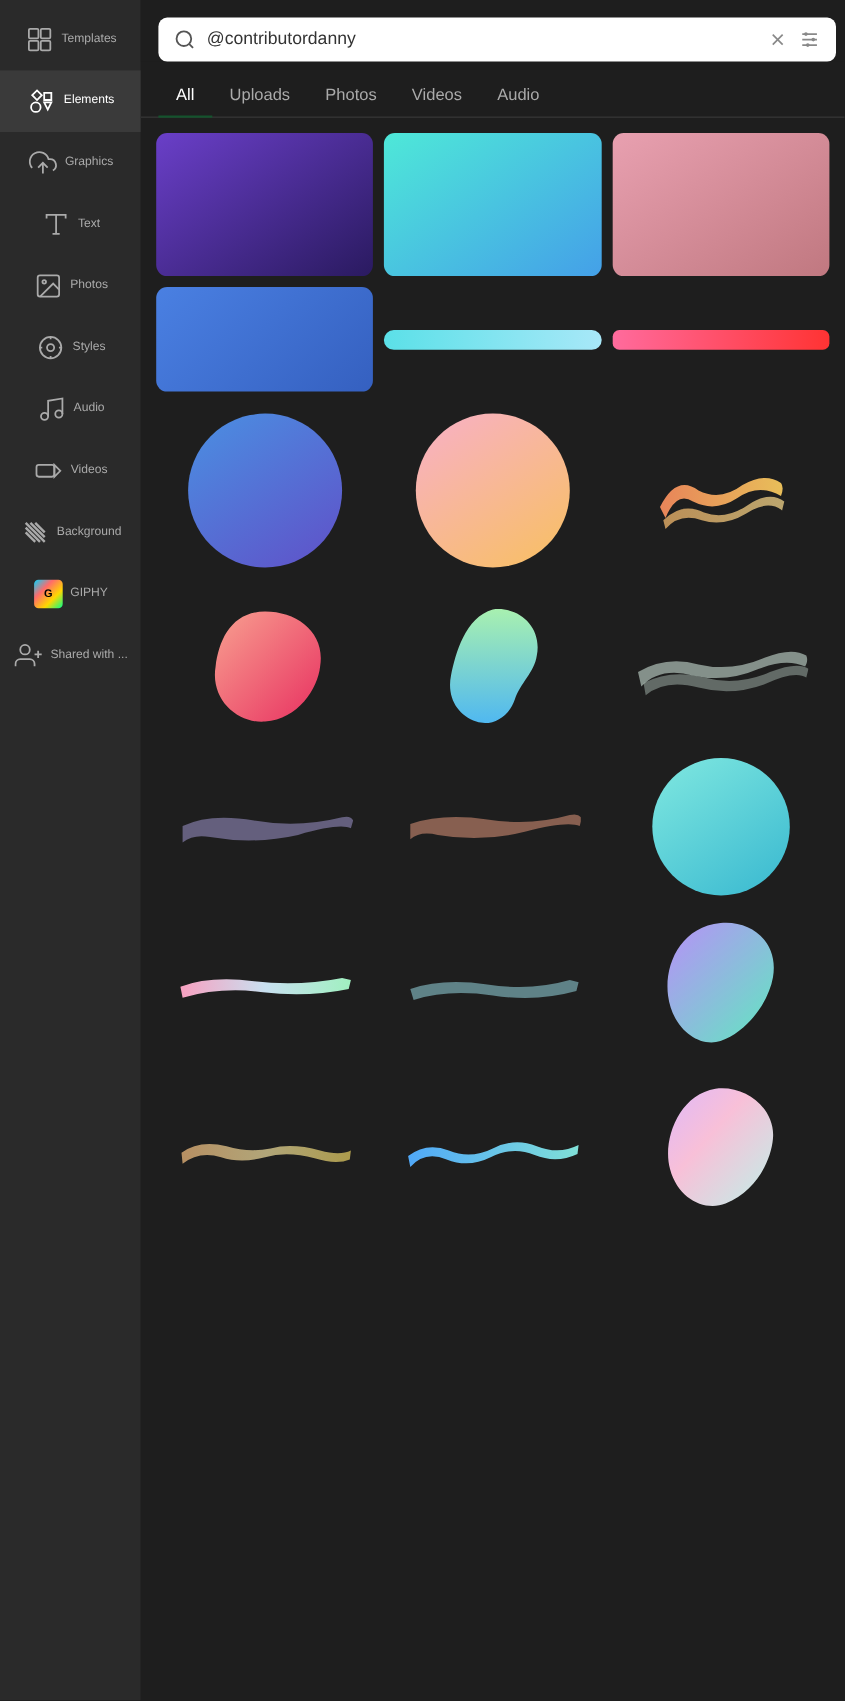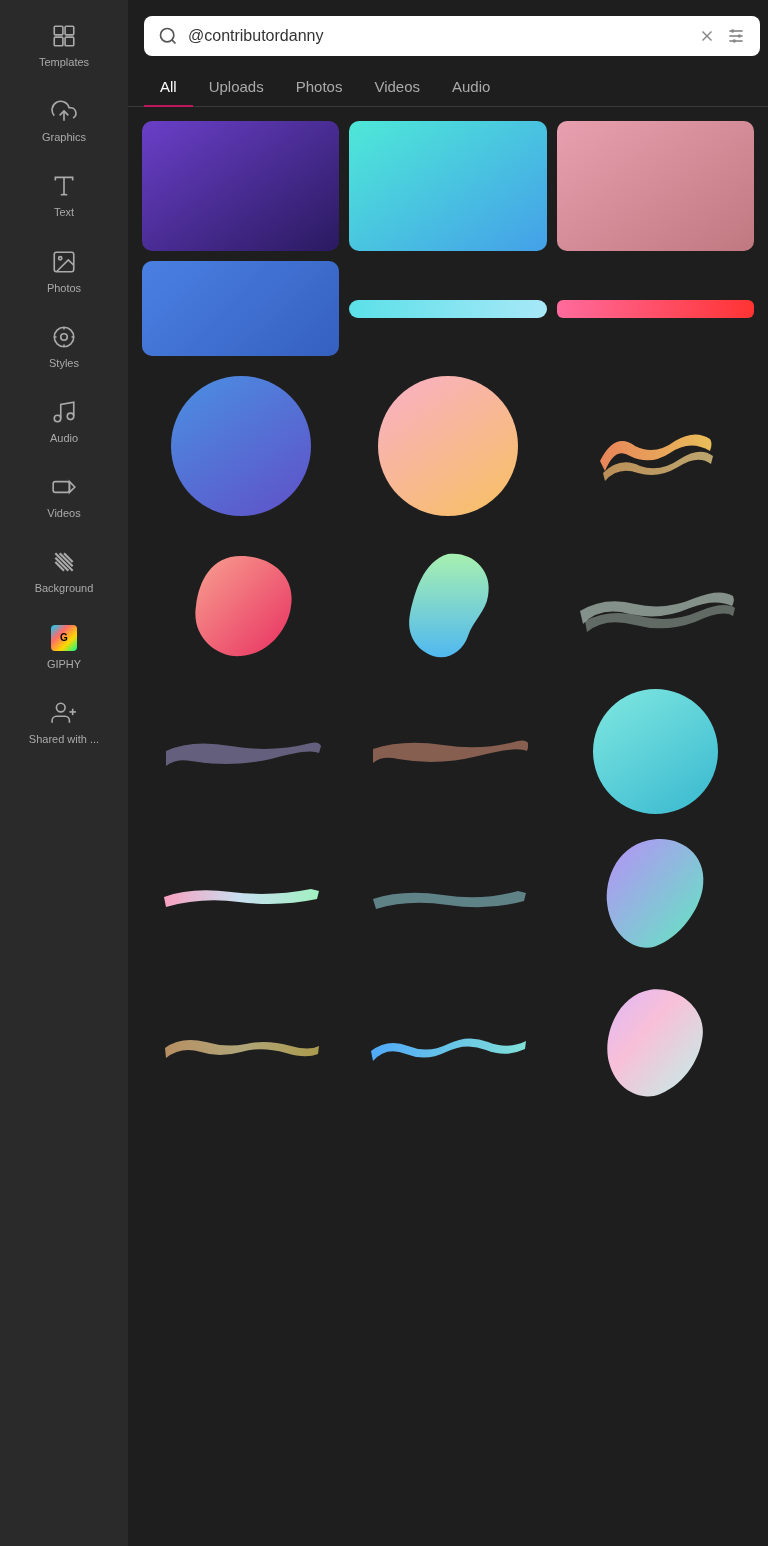--- a/index.html
+++ b/index.html
@@ -20,21 +20,21 @@
       display: flex;
       flex-direction: column;
       align-items: center;
       padding: 8px 0;
       gap: 0;
       flex-shrink: 0;
     }
     .sidebar-item {
       width: 100%;
       display: flex;
-      flex-direction: column;
+      flex-direction: row;
       align-items: center;
       justify-content: center;
       padding: 14px 8px;
       cursor: pointer;
       gap: 6px;
       color: #aaa;
       font-size: 12px;
       transition: color 0.2s;
     }
     .sidebar-item.active {
@@ -153,40 +153,51 @@
       padding: 10px 16px;
       font-size: 15px;
       color: #aaa;
       cursor: pointer;
       border-bottom: 2px solid transparent;
       margin-bottom: -1px;
       transition: color 0.2s;
     }
     .tab.active {
       color: #fff;
-      border-bottom: 2px solid #be185d;
+      border-bottom: 2px solid #14532d;
     }
   </style>
 </head>
 <body>
 
 <aside class="sidebar">
 
   <div class="sidebar-item">
     <div class="sidebar-icon">
       <svg viewBox="0 0 24 24">
           <rect x="3" y="3" width="8" height="8" rx="1"></rect>
           <rect x="13" y="3" width="8" height="8" rx="1"></rect>
           <rect x="3" y="13" width="8" height="8" rx="1"></rect>
           <rect x="13" y="13" width="8" height="8" rx="1"></rect>
         </svg>
     </div>
     <span class="sidebar-label">Templates</span>
   </div>
 
+  <div class="sidebar-item active">
+    <div class="sidebar-icon">
+      <svg viewBox="0 0 24 24">
+        <path d="M4 7 L8 3 L12 7 L8 11 Z"></path>
+        <path d="M14 5 L20 5 L20 11 L14 11 Z"></path>
+        <circle cx="7" cy="17" r="4"></circle>
+        <path d="M14 13 L20 13 L17 19 Z"></path>
+      </svg>
+    </div>
+    <span class="sidebar-label">Elements</span>
+  </div>
 
   <div class="sidebar-item">
     <div class="sidebar-icon">
       <svg viewBox="0 0 24 24">
           <polyline points="16 16 12 12 8 16"></polyline>
           <line x1="12" y1="12" x2="12" y2="21"></line>
           <path d="M20.39 18.39A5 5 0 0 0 18 9h-1.26A8 8 0 1 0 3 16.3"></path>
         </svg>
     </div>
     <span class="sidebar-label">Graphics</span>

